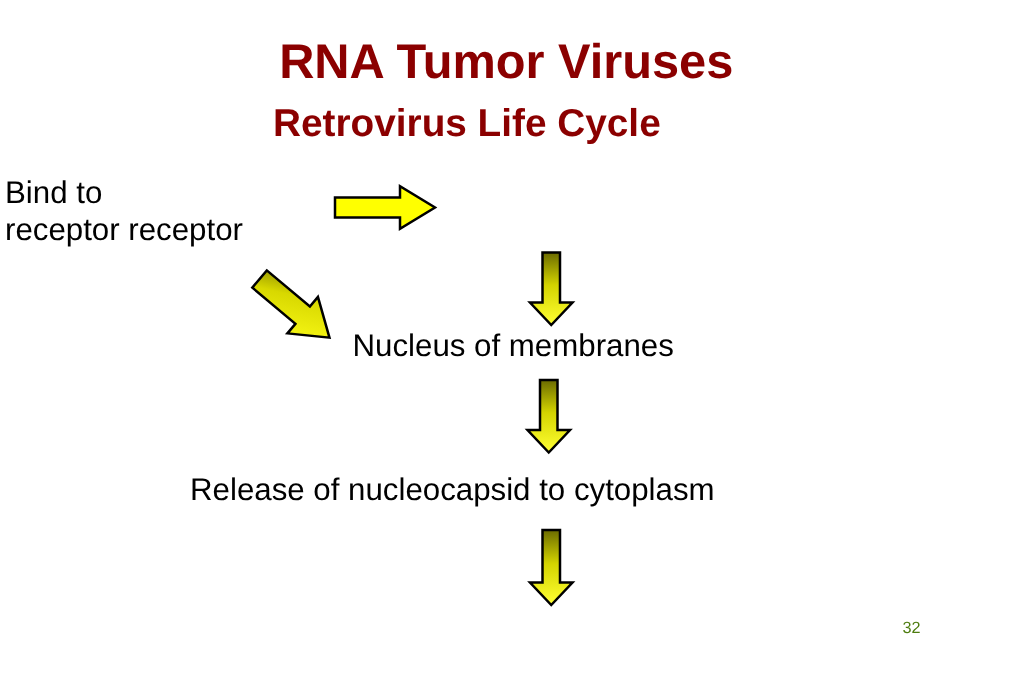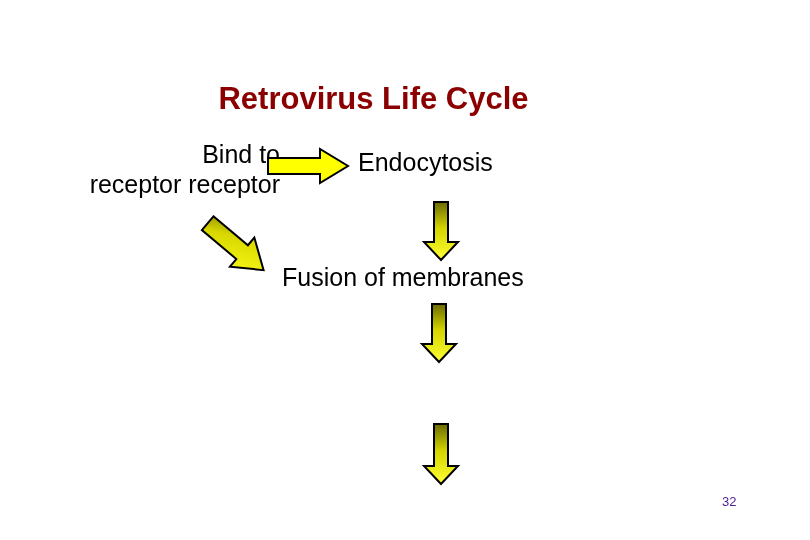--- a/index.html
+++ b/index.html
@@ -51,63 +51,64 @@
 
   
   .label {
     position: absolute;
     color: #000000;
     font-size: 25px;
     font-weight: normal;
     line-height: 1.18;
     white-space: nowrap;
   }
-  .label.multi { white-space: normal; text-align: right; }
+  .label.multi { white-space: normal; text-align: left; }
 
   #label-bind        { left: 4px;   top: 140px; width: 276px; }
   #label-endocytosis { left: 358px; top: 148px; }
   #label-fusion      { left: 282px; top: 263px; }
   #label-release     { left: 152px; top: 378px; }
   #label-nucleus     { left: 380px; top: 490px; }
 
   
   .page-number {
     position: absolute;
     left: 722px;
     top: 494px;
     font-size: 13px;
-    color: #4c1d95;
+    color: #4d7c0f;
     font-family: "Liberation Sans", sans-serif;
   }
 
   
   .arrow { position: absolute; }
   #arrow-right    { left: 266px; top: 146px; width: 84px;  height: 40px; }
   #arrow-diagonal { left: 196px; top: 210px; width: 80px;  height: 74px; }
   #arrow-down-1   { left: 420px; top: 200px; width: 42px;  height: 62px; }
   #arrow-down-2   { left: 418px; top: 302px; width: 42px;  height: 62px; }
   #arrow-down-3   { left: 420px; top: 422px; width: 42px;  height: 64px; }
 </style>
 </head>
 <body>
 
 <div id="slide">
 
+  <div class="title-main">RNA Tumor Viruses</div>
 
   <div class="title-sub">Retrovirus Life Cycle</div>
 
   <div class="label multi" id="label-bind">
     <span>Bind to</span><br>
     <span>receptor receptor</span>
   </div>
 
-  <div class="label" id="label-endocytosis">Endocytosis</div>
 
-  <div class="label" id="label-fusion">Fusion of membranes</div>
+  <div class="label" id="label-fusion">Nucleus of membranes</div>
 
+  <div class="label" id="label-release">Release of nucleocapsid to cytoplasm</div>
 
 
   <div class="arrow" id="arrow-right">
     <svg width="84" height="40" viewBox="0 0 84 40" xmlns="http://www.w3.org/2000/svg">
       <polygon points="2,12 54,12 54,3 82,20 54,37 54,28 2,28" fill="#ffff00" stroke="#000000" stroke-width="2" stroke-linejoin="miter"></polygon>
     </svg>
   </div>
 
   <div class="arrow" id="arrow-diagonal">
     <svg width="80" height="74" viewBox="0 0 80 74" xmlns="http://www.w3.org/2000/svg">

